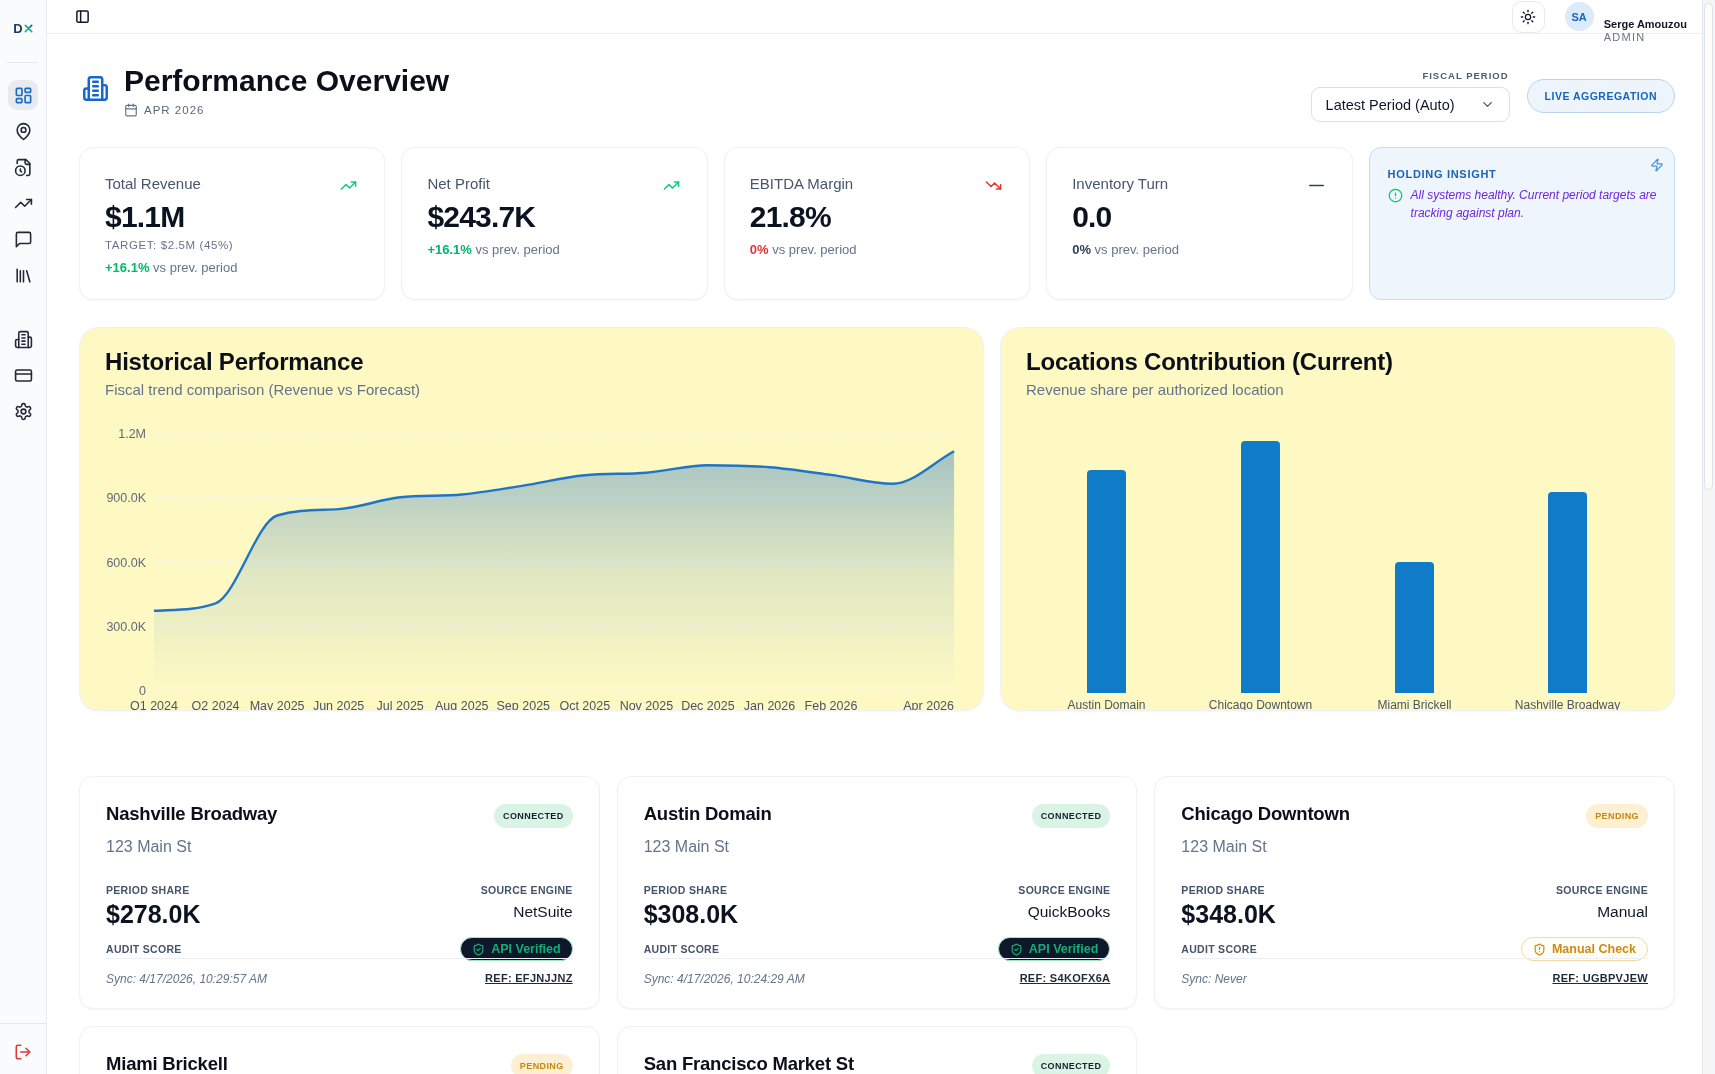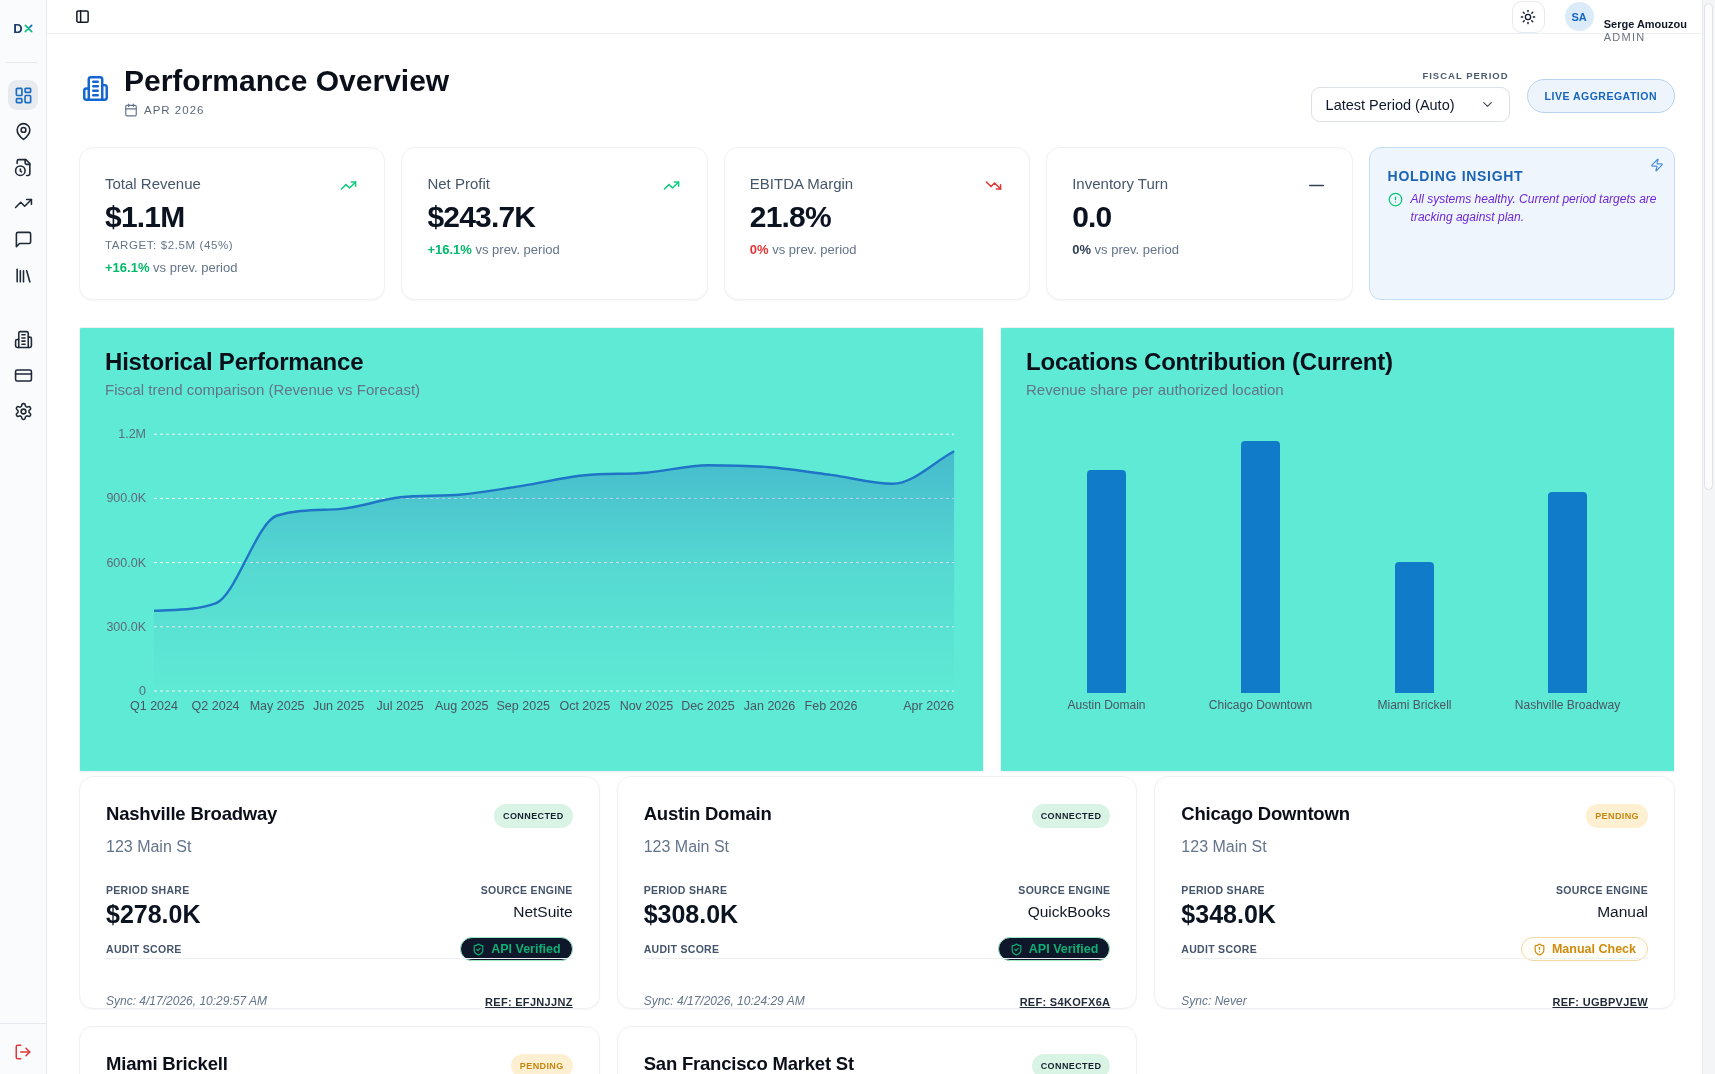--- a/index.html
+++ b/index.html
@@ -50,28 +50,28 @@
 .kcard { background:#fff; border:1px solid #eff1f4; border-radius:14px; height:153px; padding:27px 25px 20px 25px; box-shadow:0 1px 2px rgba(16,24,40,.04); position:relative; }
 .kcard .klabel { font-size:15px; color:#46566b; }
 .kcard .ktrend { position:absolute; right:27px; top:29px; }
 .kcard .kval { font-size:30px; font-weight:bold; color:#0b1220; margin-top:8px; letter-spacing:-0.8px; }
 .kcard .ktarget { font-size:11.5px; color:#64748b; letter-spacing:0.6px; margin-top:5px; }
 .kcard .kdelta { font-size:13px; color:#64748b; margin-top:9px; }
 .kcard .kdelta .up { color:#00b96b; font-weight:bold; }
 .kcard .kdelta .down { color:#e23636; font-weight:bold; }
 .kcard .kdelta.pad { margin-top:8px; }
 .insight { background:#eef5fc; border:1px solid #c5ddf3; border-radius:12px; height:153px; padding:17px 14px 17px 18px; position:relative; }
-.insight .ilabel { font-size:14px; font-weight:bold; letter-spacing:0.7px; color:#1b63b5; margin-top:3px; }
+.insight .ilabel { font-size:11px; font-weight:bold; letter-spacing:0.7px; color:#1b63b5; margin-top:3px; }
 .insight .zap { position:absolute; right:10px; top:10px; }
 .insight .itext { display:flex; margin-top:7px; }
 .insight .itext .txt { font-size:12px; line-height:17.5px; color:#6d28d9; margin-left:8px;font-style:italic; }
 
 
 .charts { position:absolute; left:79px; top:327px; width:1596px; display:grid; grid-template-columns:905px 1fr; gap:16px; }
-.ccard { background:#5eead4; border:1px solid #eff1f4; border-radius:2px; height:445px; box-shadow:0 1px 2px rgba(16,24,40,.04); position:relative; overflow:hidden; }
+.ccard { background:#fef9c3; border:1px solid #eff1f4; border-radius:20px; height:384px; box-shadow:0 1px 2px rgba(16,24,40,.04); position:relative; overflow:hidden; }
 .ccard h2 { font-size:24px; font-weight:bold; color:#0b0f1a; padding:20px 0 0 25px; letter-spacing:-0.2px; }
 .ccard .sub { font-size:15px; color:#64748b; padding:5px 0 0 25px; }
 
 
 .locs { position:absolute; left:79px; top:776px; width:1596px; display:grid; grid-template-columns:repeat(3,1fr); gap:17px; }
 .lcard { background:#fff; border:1px solid #eff1f4; border-radius:14px; height:233px; padding:26px 26px 0 26px; box-shadow:0 1px 2px rgba(16,24,40,.04); position:relative; }
 .lhead { display:flex; align-items:flex-start; }
 .lhead h3 { font-size:18.5px; font-weight:bold; color:#0b0f1a; letter-spacing:-0.2px; }
 .pill { margin-left:auto; font-size:9px; font-weight:bold; letter-spacing:0.4px; border-radius:999px; padding:7px 9px; margin-top:1px; }
 .pill.ok { background:#d9f4e5; color:#15202e; }
@@ -80,21 +80,21 @@
 .lrow { display:flex; margin-top:28px; align-items:flex-start; }
 .lrow .cell .lab { font-size:10.5px; font-weight:bold; letter-spacing:0.3px; color:#44546a; }
 .lrow .cell .big { font-size:25px; font-weight:bold; color:#0b1220; margin-top:4px; letter-spacing:0; }
 .lrow .cell .med { font-size:15.5px; color:#111827; margin-top:7px; }
 .lrow .right { margin-left:auto; text-align:right; }
 .lrow2 { display:flex; align-items:center; margin-top:8px; }
 .vpill { margin-left:auto; display:flex; align-items:center; font-size:12.5px; font-weight:bold; border-radius:999px; padding:4px 11px; border:1px solid; }
 .vpill.green { color:#0fae74; border-color:#9fe8c6; background:#0f172a; }
 .vpill.amber { color:#cf8b10; border-color:#f3d9a4; background:#fffdf7; }
 .vpill svg { margin-right:6px; }
-.lfoot { position:absolute; left:26px; right:26px; bottom:0; height:50px; border-top:1px solid #edf0f3; display:flex; align-items:flex-end; padding-top:13px; }
+.lfoot { position:absolute; left:26px; right:26px; bottom:0; height:50px; border-top:1px solid #edf0f3; display:flex; align-items:flex-start; padding-top:13px; }
 .lfoot .sync { font-size:12px; color:#64748b; font-style:italic; }
 .lfoot .ref { margin-left:auto; font-size:11px; font-weight:bold; color:#1f2937; letter-spacing:0.3px;text-decoration:underline; }
 
 
 .sbar { position:absolute; right:0; top:0; width:13px; height:1074px; background:#f4f5f7; border-left:1px solid #e7e9ec; z-index:9; }
 .sbar .thumb { position:absolute; left:1px; right:2px; top:3px; height:487px; background:#fcfcfd; border:1px solid #dfe2e7; border-radius:6px; }
 </style>
 </head>
 <body>
 

